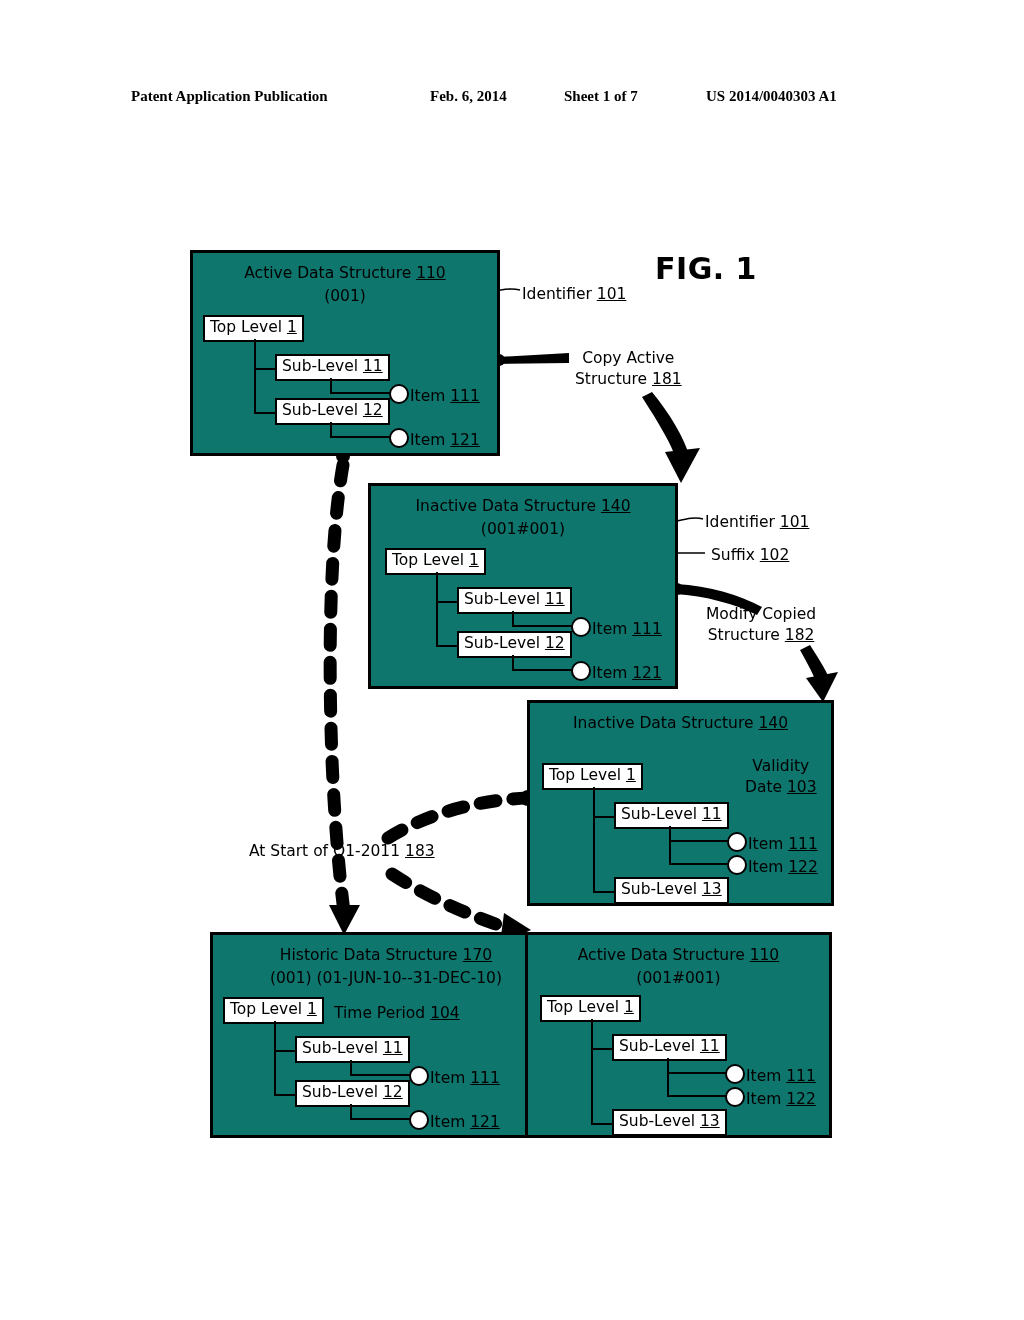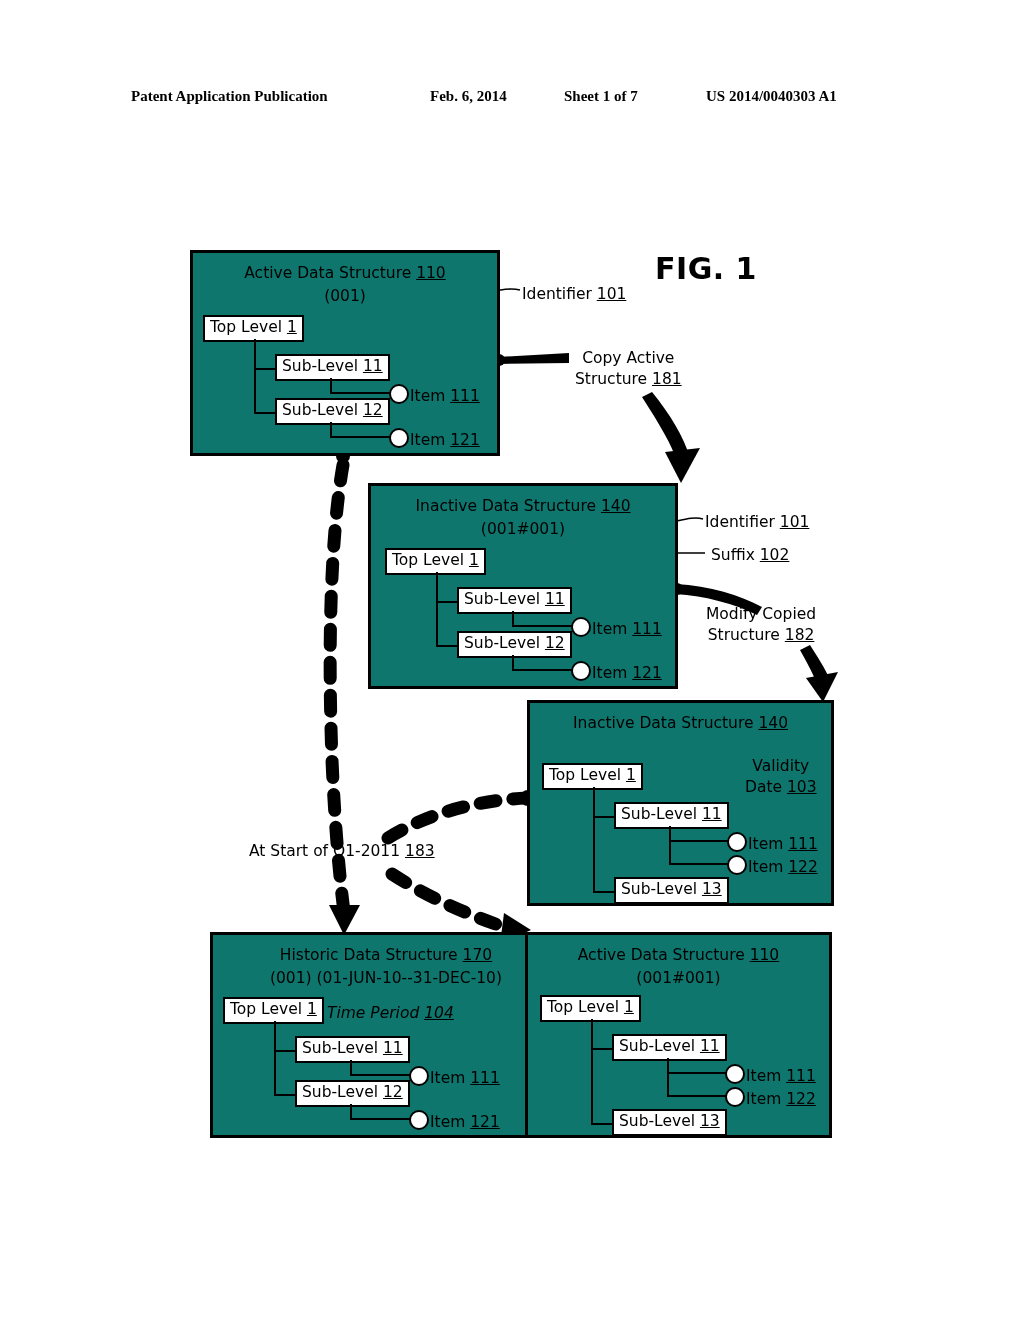--- a/index.html
+++ b/index.html
@@ -241,21 +241,21 @@
   <div class="node" style="left:82px;top:145px;">
     <span>Sub-Level </span><span class="u">12</span>
   </div>
   <div class="ln lnv" style="left:137px;top:169px;height:16px;"></div>
   <div class="ln lnh" style="left:137px;top:183px;width:62px;"></div>
   <div class="leaf" style="left:196px;top:175px;">
     <span class="circ"></span><span>Item </span><span class="u">121</span>
   </div>
 </div>
 
-<div class="call" style="left:327px;top:1003px;font-style:italic;">
+<div class="call" style="left:334px;top:1003px;">
   <span>Time Period </span><span class="u">104</span>
 </div>
 
 <div class="sbox" style="left:525px;top:932px;width:307px;height:206px;">
   <div class="ttl" style="top:11px;">
     <span>Active Data Structure </span><span class="u">110</span>
   </div>
   <div class="ttl" style="top:34px;">(001#001)</div>
 
   <div class="node" style="left:12px;top:60px;">

